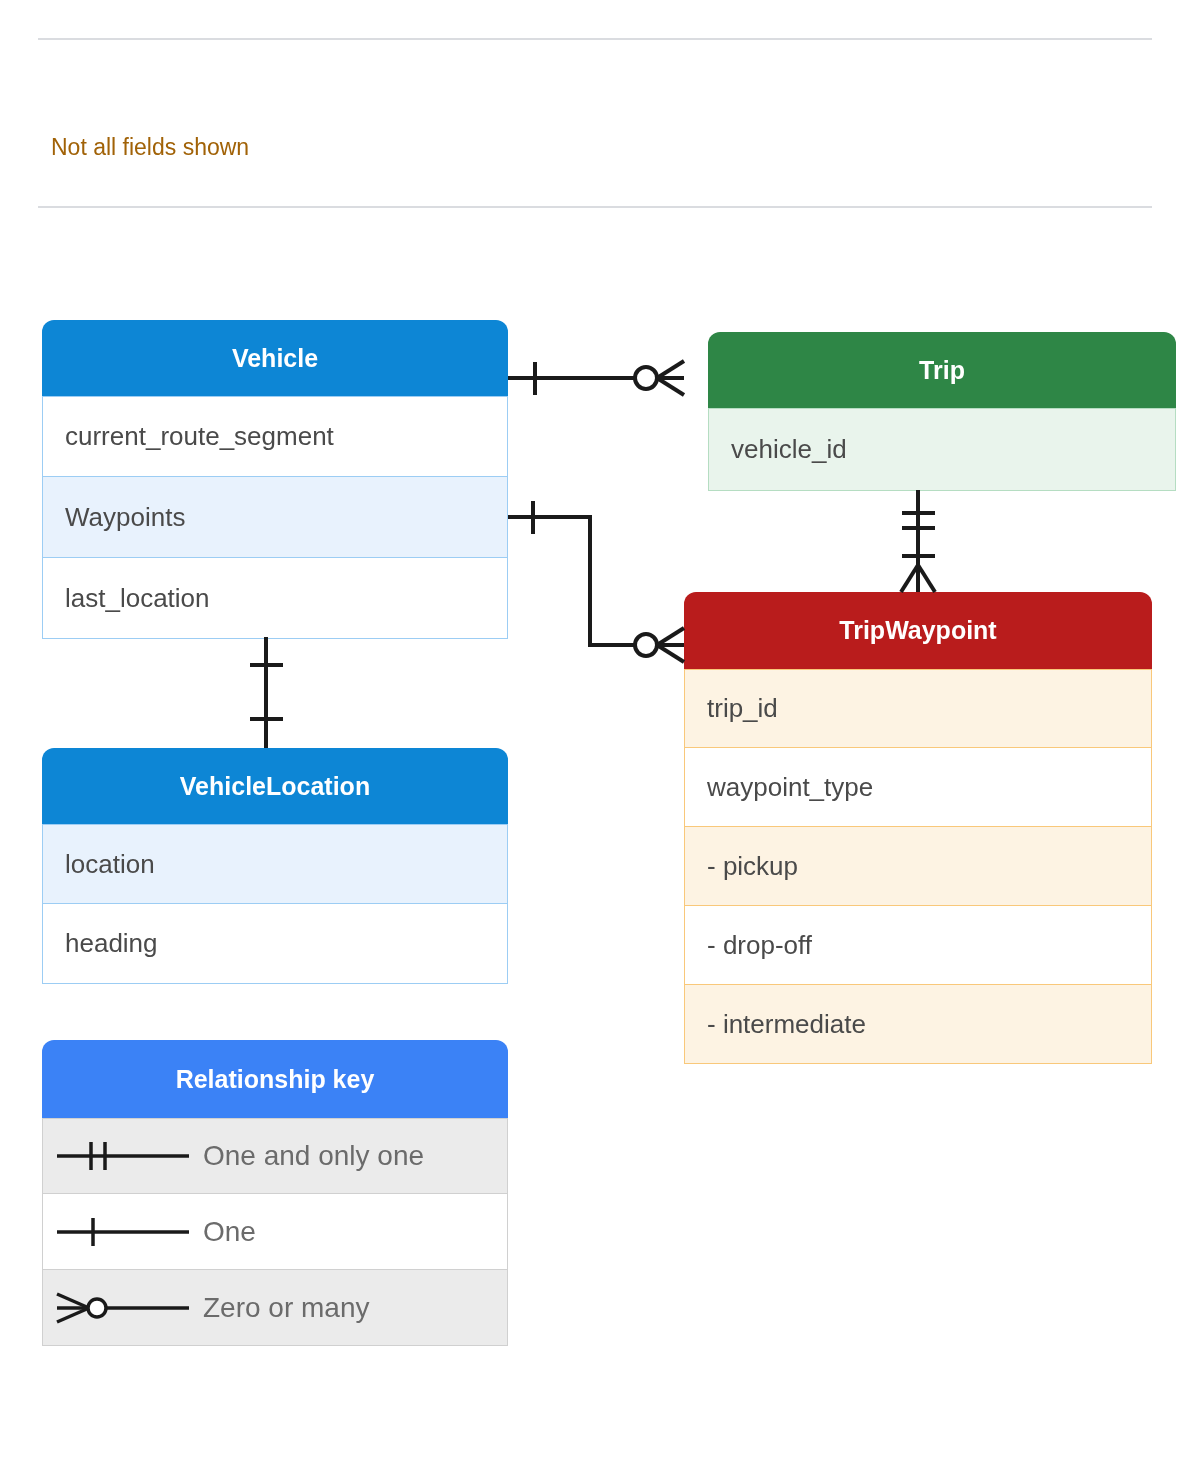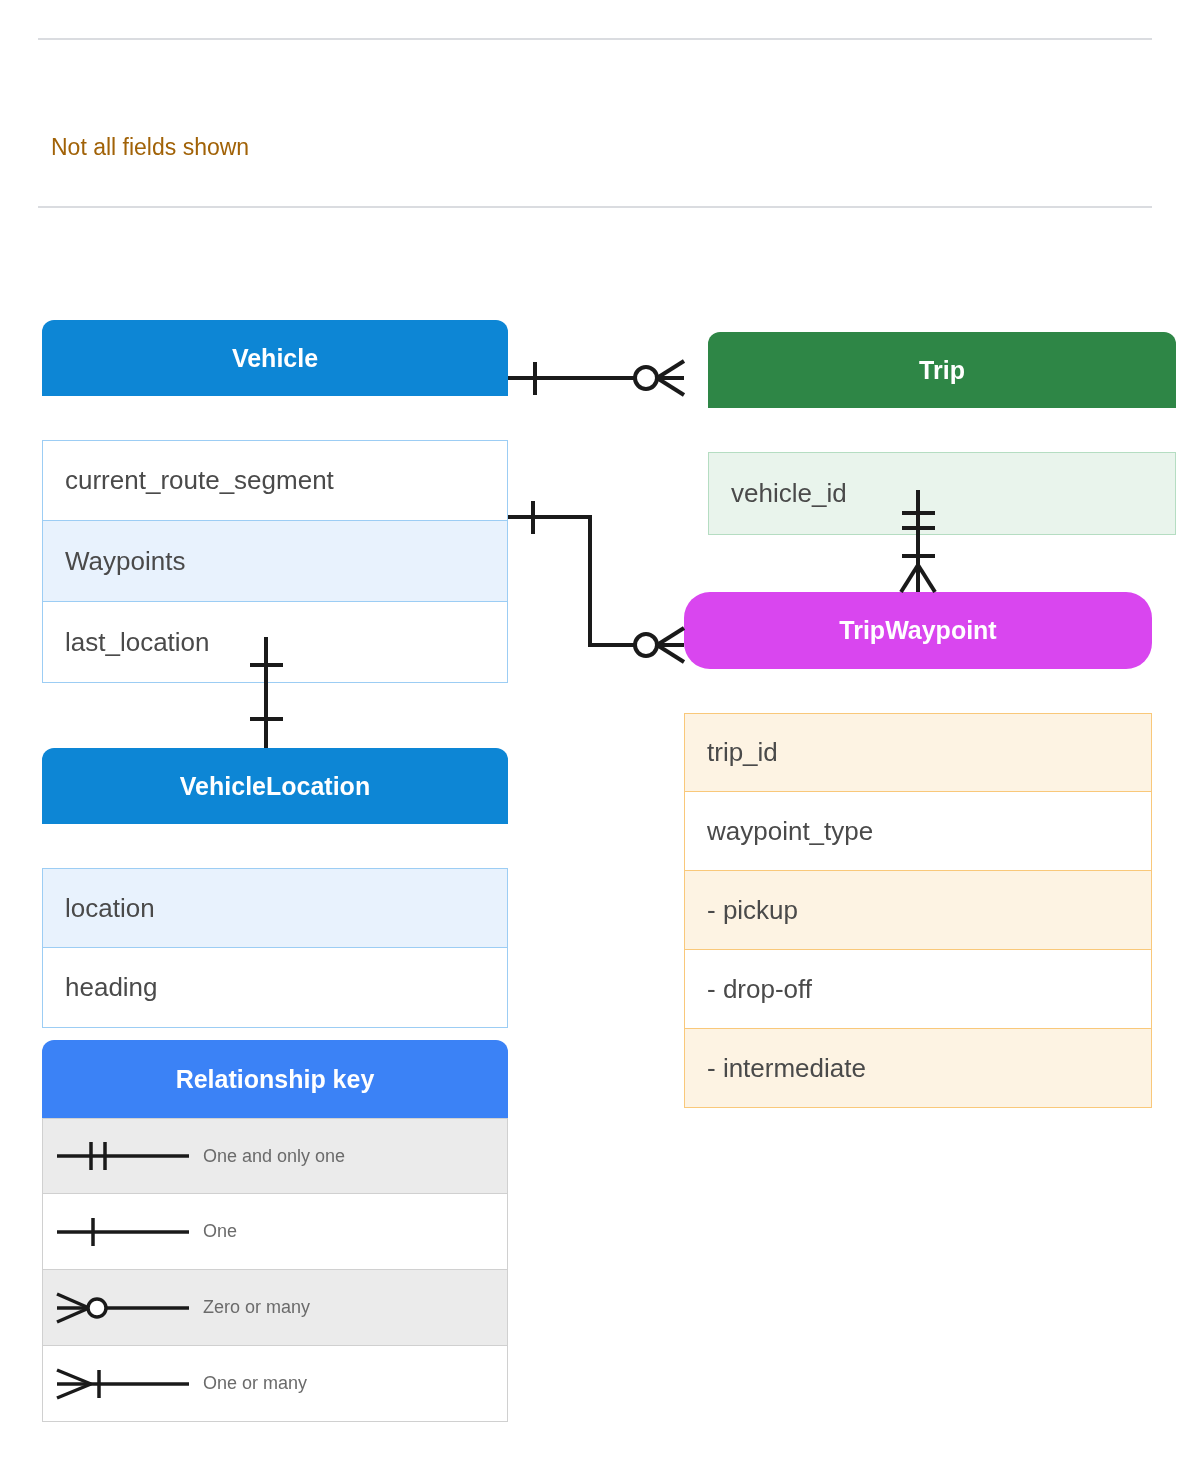--- a/index.html
+++ b/index.html
@@ -78,36 +78,35 @@
     display: flex;
     align-items: center;
     font-size: 26px;
     color: #4a4a4a;
     padding-left: 22px;
     border-style: solid;
     border-width: 0 1.5px 1.5px 1.5px;
   }
   .entity-row:first-child {
     border-top-width: 1.5px;
-    margin-top: 44px;
   }
 
   
   .theme-blue .entity-header { background: #0D86D5; }
   .theme-blue .entity-row { border-color: #9ccdf4; }
   .theme-blue .row-alt { background: #e8f2fd; }
   .theme-blue .row-plain { background: #ffffff; }
 
   
   .theme-green .entity-header { background: #2E8646; }
   .theme-green .entity-row { border-color: #b5ddc2; }
   .theme-green .row-alt { background: #e9f4ec; }
 
   
-  .theme-orange .entity-header { background: #d946ef; border-radius: 26px; }
+  .theme-orange .entity-header { background: #b91c1c; }
   .theme-orange .entity-row { border-color: #f9c87a; }
   .theme-orange .row-alt { background: #fdf3e3; }
   .theme-orange .row-plain { background: #ffffff; }
 
   
   .theme-gray .entity-header { background: #3b82f6; }
   .theme-gray .row-alt { background: #ebebeb; }
   .theme-gray .row-plain { background: #ffffff; }
 
   
@@ -140,21 +139,21 @@
   }
   #legend-card .legend-row:first-child { border-top-width: 1.5px; }
   .legend-symbol {
     width: 160px;
     flex: 0 0 160px;
     display: flex;
     align-items: center;
     justify-content: center;
   }
   .legend-label {
-    font-size: 18px;
+    font-size: 28px;
     color: #6b6b6b;
     white-space: nowrap;
   }
 
   
   #connectors {
     position: absolute;
     left: 0; top: 0;
     width: 1190px;
     height: 1480px;
@@ -246,31 +245,20 @@
           <line x1="44" y1="20" x2="136" y2="20" stroke="#1a1a1a" stroke-width="3.5"></line>
           <line x1="4" y1="6" x2="36" y2="20" stroke="#1a1a1a" stroke-width="3.5"></line>
           <line x1="4" y1="34" x2="36" y2="20" stroke="#1a1a1a" stroke-width="3.5"></line>
           <line x1="4" y1="20" x2="36" y2="20" stroke="#1a1a1a" stroke-width="3.5"></line>
           <circle cx="44" cy="20" r="9" fill="#ffffff" stroke="#1a1a1a" stroke-width="3.5"></circle>
         </svg>
       </div>
       <div class="legend-label">Zero or many</div>
     </div>
 
-    <div class="legend-row row-plain">
-      <div class="legend-symbol">
-        <svg width="140" height="40" viewBox="0 0 140 40">
-          <line x1="4" y1="20" x2="136" y2="20" stroke="#1a1a1a" stroke-width="3.5"></line>
-          <line x1="4" y1="6" x2="38" y2="20" stroke="#1a1a1a" stroke-width="3.5"></line>
-          <line x1="4" y1="34" x2="38" y2="20" stroke="#1a1a1a" stroke-width="3.5"></line>
-          <line x1="46" y1="6" x2="46" y2="34" stroke="#1a1a1a" stroke-width="3.5"></line>
-        </svg>
-      </div>
-      <div class="legend-label">One or many</div>
-    </div>
 
   </div>
 </div>
 
 <svg id="connectors">
 
   <g>
     <line x1="508" y1="378" x2="684" y2="378"></line>
     <line x1="535" y1="362" x2="535" y2="395"></line>
     <circle cx="646" cy="378" r="11"></circle>

